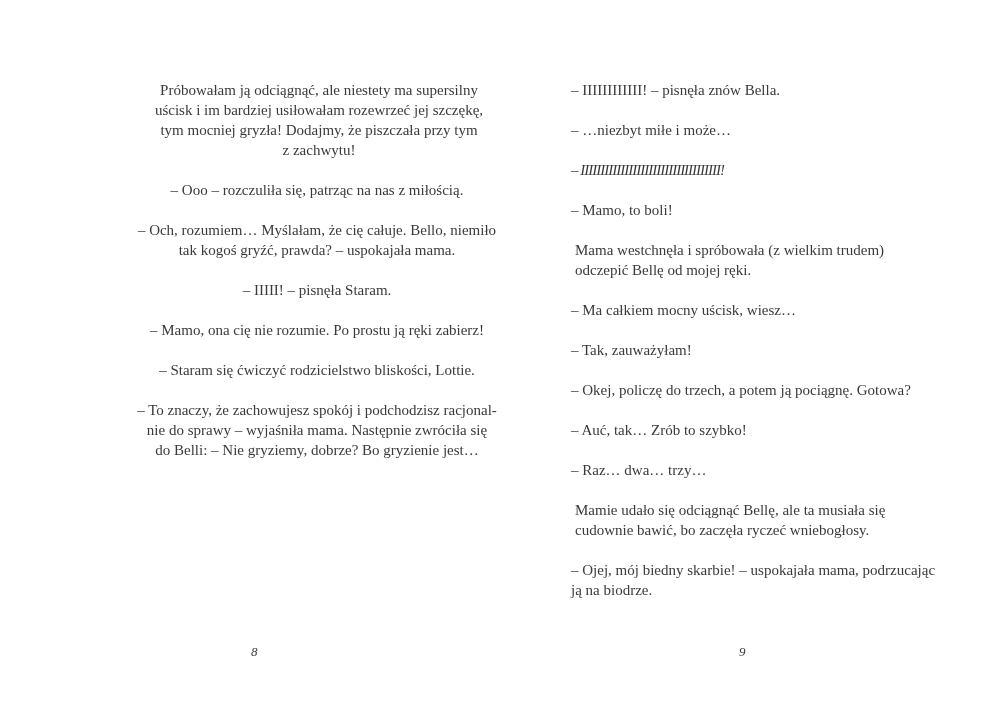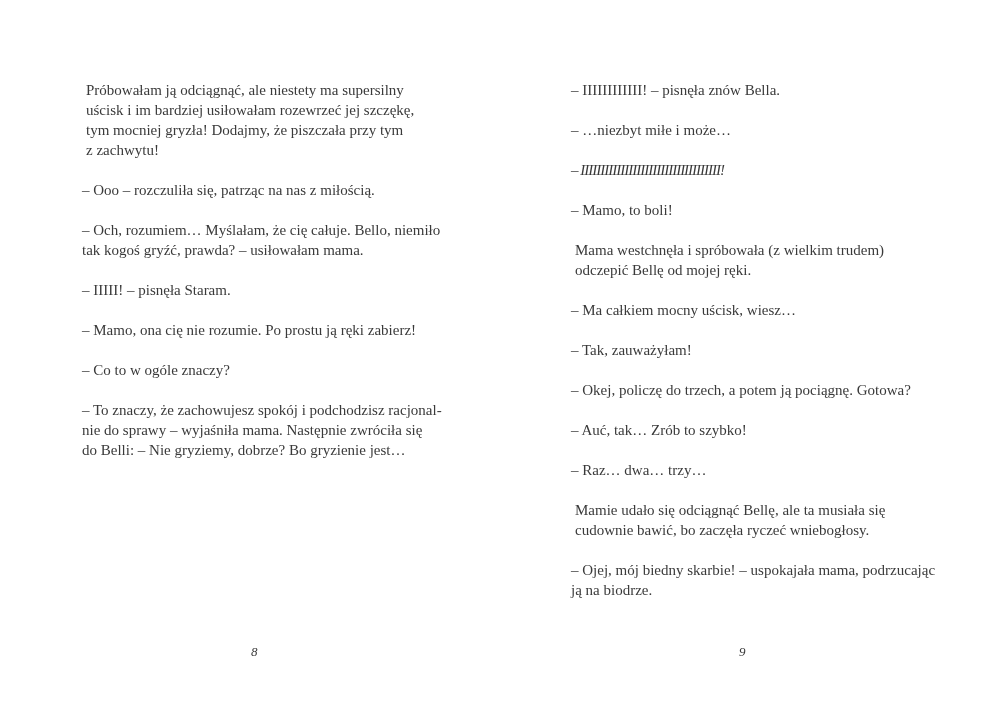--- a/index.html
+++ b/index.html
@@ -14,21 +14,21 @@
     background: #ffffff;
     overflow: hidden;
     font-family: "Liberation Serif", "DejaVu Serif", serif;
     color: #3a3a3a;
   }
   .text-block {
     position: absolute;
     top: 80px;
     width: 470px;
   }
-  .text-block.left  { left: 82px; }
+  .text-block.left  { left: 82px; text-align: center; }
   .text-block.right { left: 571px; }
   .para {
     margin: 0 0 20px 0;
     font-size: 15px;
     line-height: 20px;
     white-space: pre-line;
   }
   .para.narrative { padding-left: 4px; }
   .para.dialogue-italic {
     font-style: italic;
@@ -51,24 +51,24 @@
 <div class="spread">
 
   <section>
     <div class="text-block left">
         <p class="para narrative">Próbowałam ją odciągnąć, ale niestety ma supersilny
 uścisk i im bardziej usiłowałam rozewrzeć jej szczękę,
 tym mocniej gryzła! Dodajmy, że piszczała przy tym
 z zachwytu!</p>
         <p class="para dialogue">– Ooo – rozczuliła się, patrząc na nas z miłością.</p>
         <p class="para dialogue">– Och, rozumiem… Myślałam, że cię całuje. Bello, niemiło
-tak kogoś gryźć, prawda? – usiłowałam mama.</p>
+tak kogoś gryźć, prawda? – uspokajała mama.</p>
         <p class="para dialogue">– IIIII! – pisnęła Staram.</p>
         <p class="para dialogue">– Mamo, ona cię nie rozumie. Po prostu ją ręki zabierz!</p>
-        <p class="para dialogue">– Co to w ogóle znaczy?</p>
+        <p class="para dialogue">– Staram się ćwiczyć rodzicielstwo bliskości, Lottie.</p>
         <p class="para dialogue">– To znaczy, że zachowujesz spokój i podchodzisz racjonal-
 nie do sprawy – wyjaśniła mama. Następnie zwróciła się
 do Belli: – Nie gryziemy, dobrze? Bo gryzienie jest…</p>
       </div>
     <div class="page-number pn-left">8</div>
   </section>
 
   <section>
     <div class="text-block right">
         <p class="para dialogue">– IIIIIIIIIIII! – pisnęła znów Bella.</p>

